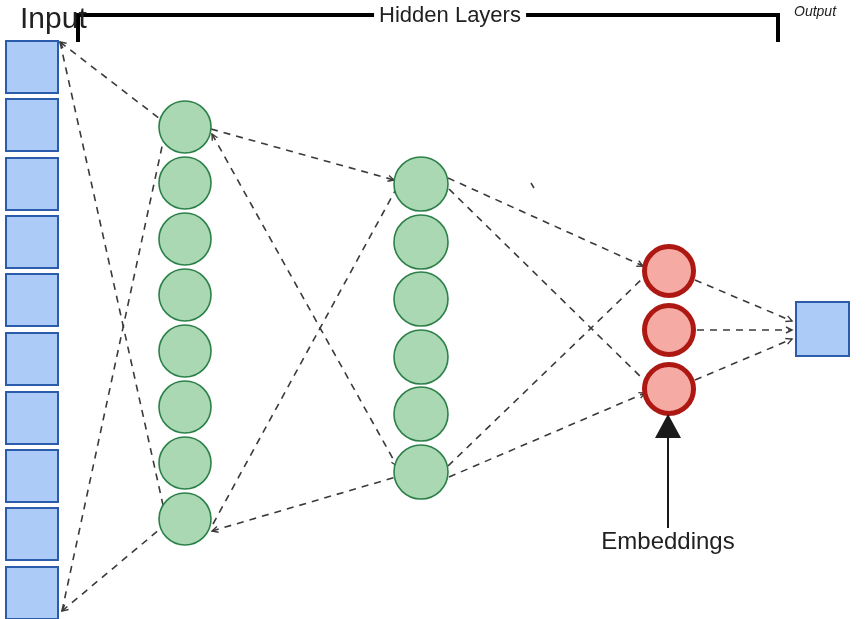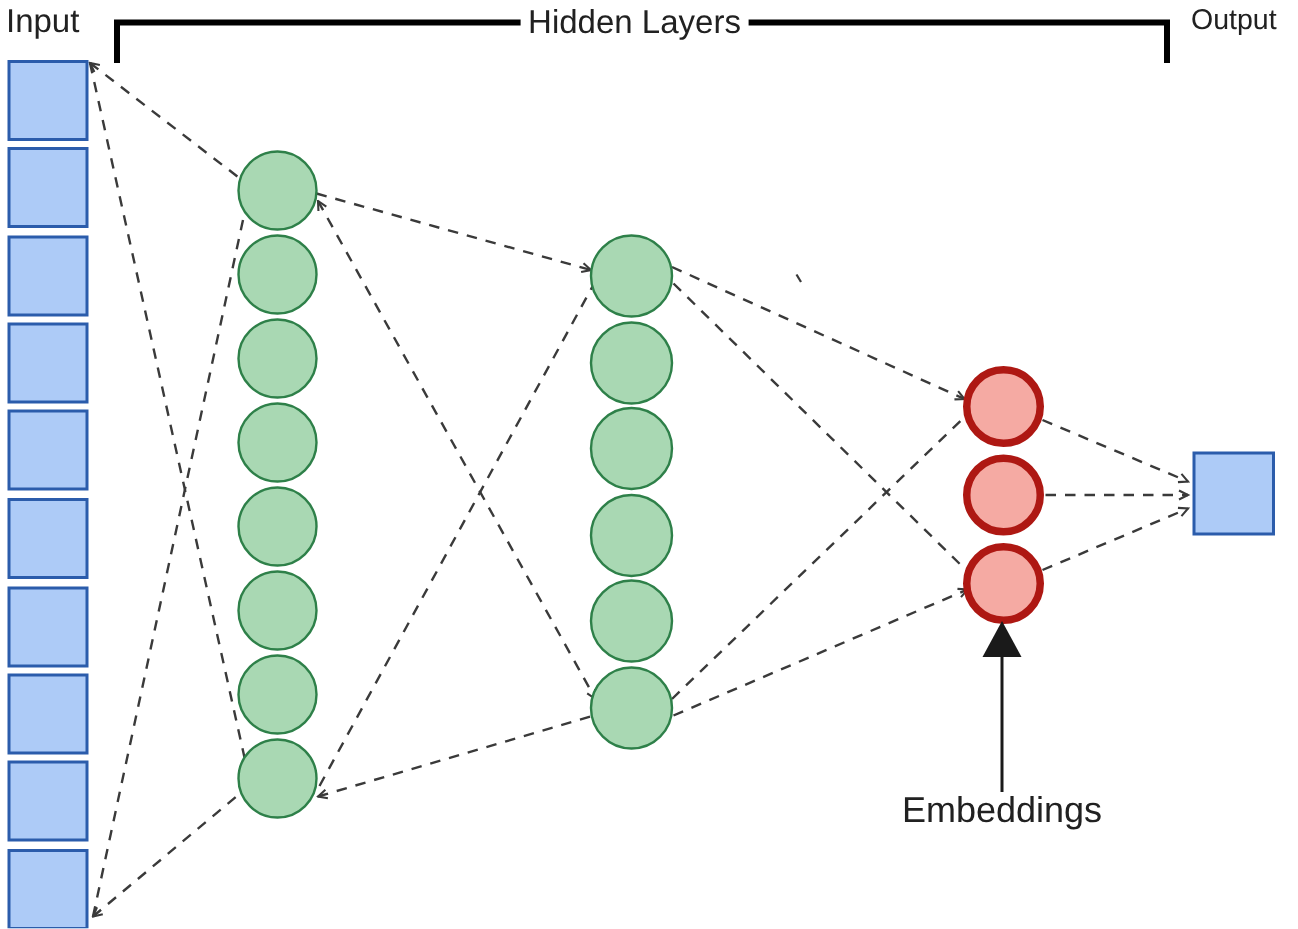--- a/index.html
+++ b/index.html
@@ -6,23 +6,23 @@
   .canvas{
     position:relative;
     width:865px;height:619px;
     background:#ffffff;
     overflow:hidden;
     font-family:"Liberation Sans", sans-serif;
     color:#212121;
   }
   .canvas svg{position:absolute;left:0;top:0;}
   .lbl{position:absolute;white-space:nowrap;line-height:1.05;}
-  .lbl-input{left:4px;top:2px;font-size:22px;}
-  .lbl-hidden{left:423px;top:3px;transform:translateX(-50%);font-size:22px;background:#fff;padding:0 5px;}
-  .lbl-output{left:794px;top:4px;font-size:19px;}
+  .lbl-input{left:20px;top:2px;font-size:30px;}
+  .lbl-hidden{left:450px;top:3px;transform:translateX(-50%);font-size:22px;background:#fff;padding:0 5px;}
+  .lbl-output{left:794px;top:4px;font-size:14px;font-style:italic;}
   .lbl-embeddings{left:668px;top:528px;transform:translateX(-50%);font-size:24px;}
 </style>
 </head>
 <body>
 
 <div class="canvas">
 
   <svg id="diagram" width="865" height="619" viewBox="0 0 865 619">
     <defs>
       <marker id="mEnd" orient="auto" markerUnits="userSpaceOnUse" markerWidth="10" markerHeight="10" refX="7" refY="4">

